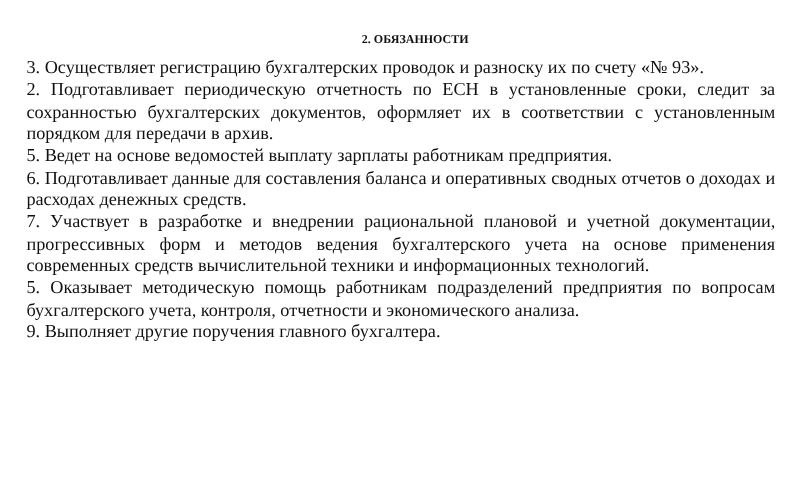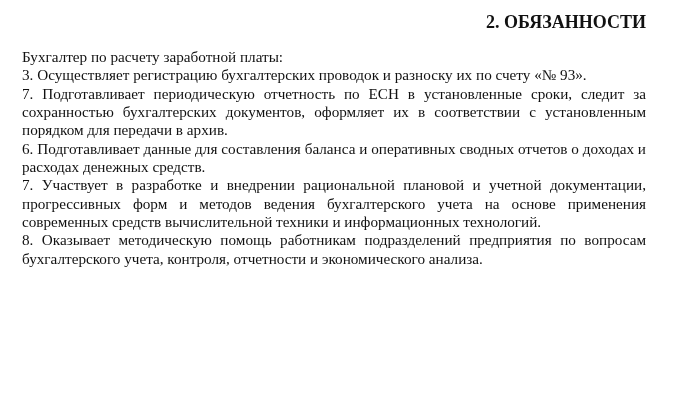--- a/index.html
+++ b/index.html
@@ -3,36 +3,37 @@
 <meta charset="utf-8">
 <style>
   html, body { margin: 0; padding: 0; background: #ffffff; }
   body { width: 676px; height: 402px; overflow: hidden; position: relative; }
   .page {
     position: absolute; left: 22px; top: 0; width: 624px;
     font-family: "Liberation Serif", serif; color: #111111;
     font-size: 15.2px;
   }
   .title {
-    text-align: right; font-size: 18px; margin: 0;
+    text-align: center; font-size: 10px; margin: 12px;
     position: absolute; top: 12px; left: 0; width: 624px; line-height: 20px;
   }
   .title b { font-weight: bold; }
   .body {
     position: absolute; top: 48px; left: 0; width: 624px;
     line-height: 18.35px; text-align: justify;
   }
   .body p { margin: 0; }
 </style>
 </head>
 <body>
 
 <div class="page">
   <h2 class="title"><span>2.</span> <b>ОБЯЗАННОСТИ</b></h2>
   <div class="body">
-    <p>Бухгалтер по расчету заработной платы:</p>
     <p>3. Осуществляет регистрацию бухгалтерских проводок и разноску их по счету «№ 93».</p>
-    <p>7. Подготавливает периодическую отчетность по ЕСН в установленные сроки, следит за сохранностью бухгалтерских документов, оформляет их в соответствии с установленным порядком для передачи в архив.</p>
+    <p>2. Подготавливает периодическую отчетность по ЕСН в установленные сроки, следит за сохранностью бухгалтерских документов, оформляет их в соответствии с установленным порядком для передачи в архив.</p>
+    <p>5. Ведет на основе ведомостей выплату зарплаты работникам предприятия.</p>
     <p>6. Подготавливает данные для составления баланса и оперативных сводных отчетов о доходах и расходах денежных средств.</p>
     <p>7. Участвует в разработке и внедрении рациональной плановой и учетной документации, прогрессивных форм и методов ведения бухгалтерского учета на основе применения современных средств вычислительной техники и информационных технологий.</p>
-    <p>8. Оказывает методическую помощь работникам подразделений предприятия по вопросам бухгалтерского учета, контроля, отчетности и экономического анализа.</p>
+    <p>5. Оказывает методическую помощь работникам подразделений предприятия по вопросам бухгалтерского учета, контроля, отчетности и экономического анализа.</p>
+    <p>9. Выполняет другие поручения главного бухгалтера.</p>
   </div>
 </div>
 
 </body></html>

